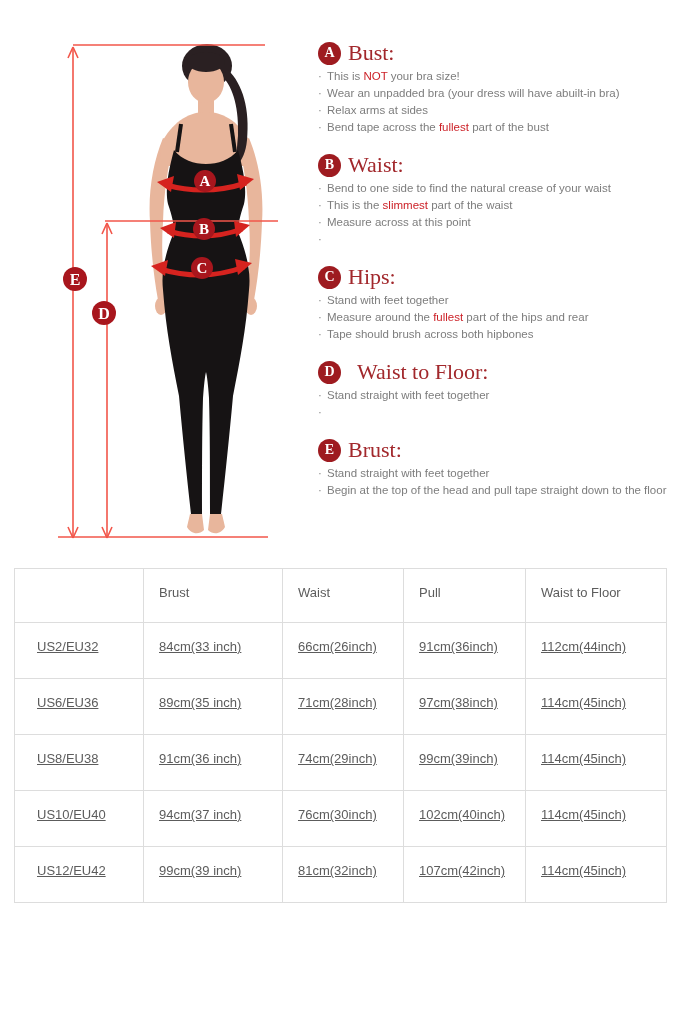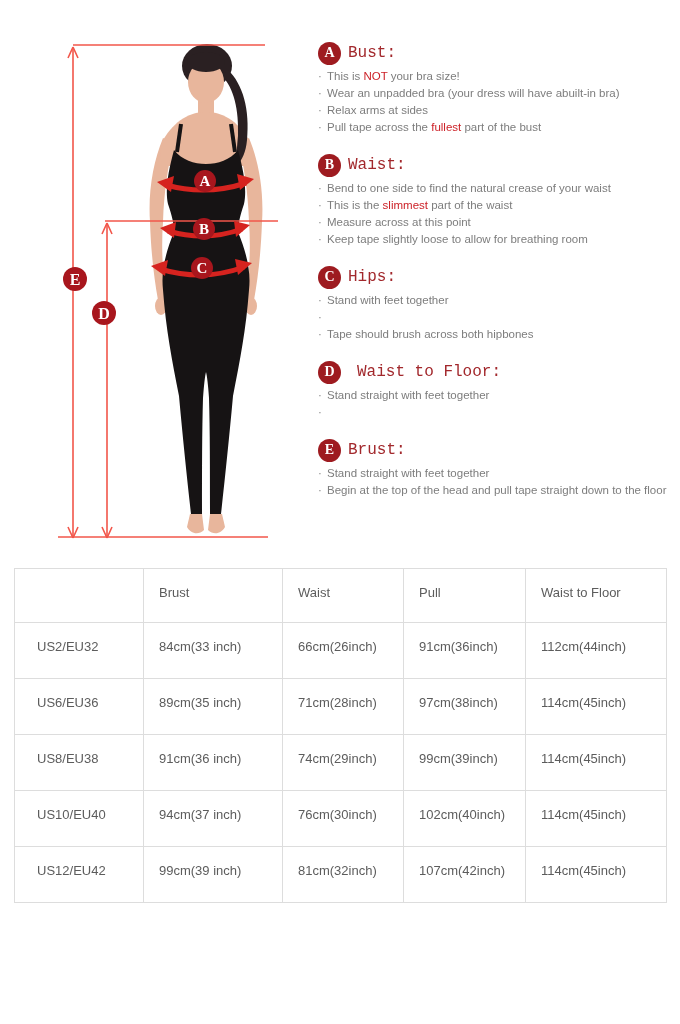--- a/index.html
+++ b/index.html
@@ -19,37 +19,37 @@
   .marker-letter{fill:#ffffff;font:bold 15px "Liberation Serif", serif;text-anchor:middle;}
   .marker-letter.big{font-size:16px;}
 
   
   .instructions{position:absolute;left:318px;top:40px;width:352px;}
   .section{margin-bottom:18px;}
   .sec-head{display:flex;align-items:center;height:26px;margin-bottom:4px;}
   .sec-circle{width:23px;height:23px;border-radius:50%;background:var(--dark-red);
               color:#fff;display:flex;align-items:center;justify-content:center;
               font:bold 14px "Liberation Serif", serif;flex:0 0 23px;}
-  .sec-title{font-family:Liberation Mono, monospace;font-size:16px;color:var(--heading-red);
+  .sec-title{font-family:Liberation Serif, serif;font-size:22px;color:var(--heading-red);
              margin-left:7px;}
   .section.wide-gap .sec-title{margin-left:16px;text-align:right;}
   .bullet{display:flex;font-size:11.5px;line-height:13px;color:var(--text-gray);
           margin-bottom:4px;}
   .bullet .dot{width:9px;flex:0 0 9px;text-align:left;color:#8a8a8a;}
   .bullet .em{font-weight:normal;color:var(--em-red);white-space:pre;}
   .bullet .pre,.bullet .post{white-space:pre-wrap;}
 
   
   .size-table{position:absolute;left:14px;top:568px;width:652px;border-collapse:collapse;
               table-layout:fixed;}
   .size-table th,.size-table td{border:1px solid var(--table-border);
       font-size:13px;font-weight:normal;color:var(--table-text);text-align:left;
       vertical-align:top;padding:16px 6px 0 15px;}
   .size-table th{height:37px;}
-  .size-table td{height:39px;}
+  .size-table td{height:39px;text-decoration:underline;}
   .size-table th:first-child,.size-table td:first-child{padding-left:22px;}
 </style>
 </head>
 <body>
 
 <div class="page">
 
   <svg class="figure-svg" width="330" height="560" viewBox="0 0 330 560">
 
     <path class="skin" d="M163,138 C153,162 148,192 150,222 C151,252 154,278 158,300 C159,306 166,306 166,300 C163,276 161,250 163,222 C164,192 168,164 174,144 Z"></path>
@@ -141,21 +141,21 @@
       <div class="bullet">
           <span class="dot">·</span>
           <span class="txt"><span class="pre">Wear an unpadded bra (your dress will have abuilt-in bra)</span></span>
         </div>
       <div class="bullet">
           <span class="dot">·</span>
           <span class="txt"><span class="pre">Relax arms at sides</span></span>
         </div>
       <div class="bullet">
           <span class="dot">·</span>
-          <span class="txt"><span class="pre">Pull tape across the </span><span class="em">fullest</span><span class="post"> part of the bust</span></span>
+          <span class="txt"><span class="pre">Bend tape across the </span><span class="em">fullest</span><span class="post"> part of the bust</span></span>
         </div>
     </div>
 
     <div class="section">
       <div class="sec-head">
         <span class="sec-circle">B</span>
         <span class="sec-title">Waist:</span>
       </div>
       <div class="bullet">
           <span class="dot">·</span>
@@ -164,35 +164,35 @@
       <div class="bullet">
           <span class="dot">·</span>
           <span class="txt"><span class="pre">This is the </span><span class="em">slimmest</span><span class="post"> part of the waist</span></span>
         </div>
       <div class="bullet">
           <span class="dot">·</span>
           <span class="txt"><span class="pre">Measure across at this point</span></span>
         </div>
       <div class="bullet">
           <span class="dot">·</span>
-          <span class="txt"><span class="pre">Keep tape slightly loose to allow for breathing room</span></span>
         </div>
     </div>
 
     <div class="section">
       <div class="sec-head">
         <span class="sec-circle">C</span>
         <span class="sec-title">Hips:</span>
       </div>
       <div class="bullet">
           <span class="dot">·</span>
           <span class="txt"><span class="pre">Stand with feet together</span></span>
         </div>
       <div class="bullet">
           <span class="dot">·</span>
+          <span class="txt"><span class="pre">Measure around the </span><span class="em">fullest</span><span class="post"> part of the hips and rear</span></span>
         </div>
       <div class="bullet">
           <span class="dot">·</span>
           <span class="txt"><span class="pre">Tape should brush across both hipbones</span></span>
         </div>
     </div>
 
     <div class="section wide-gap">
       <div class="sec-head">
         <span class="sec-circle">D</span>

